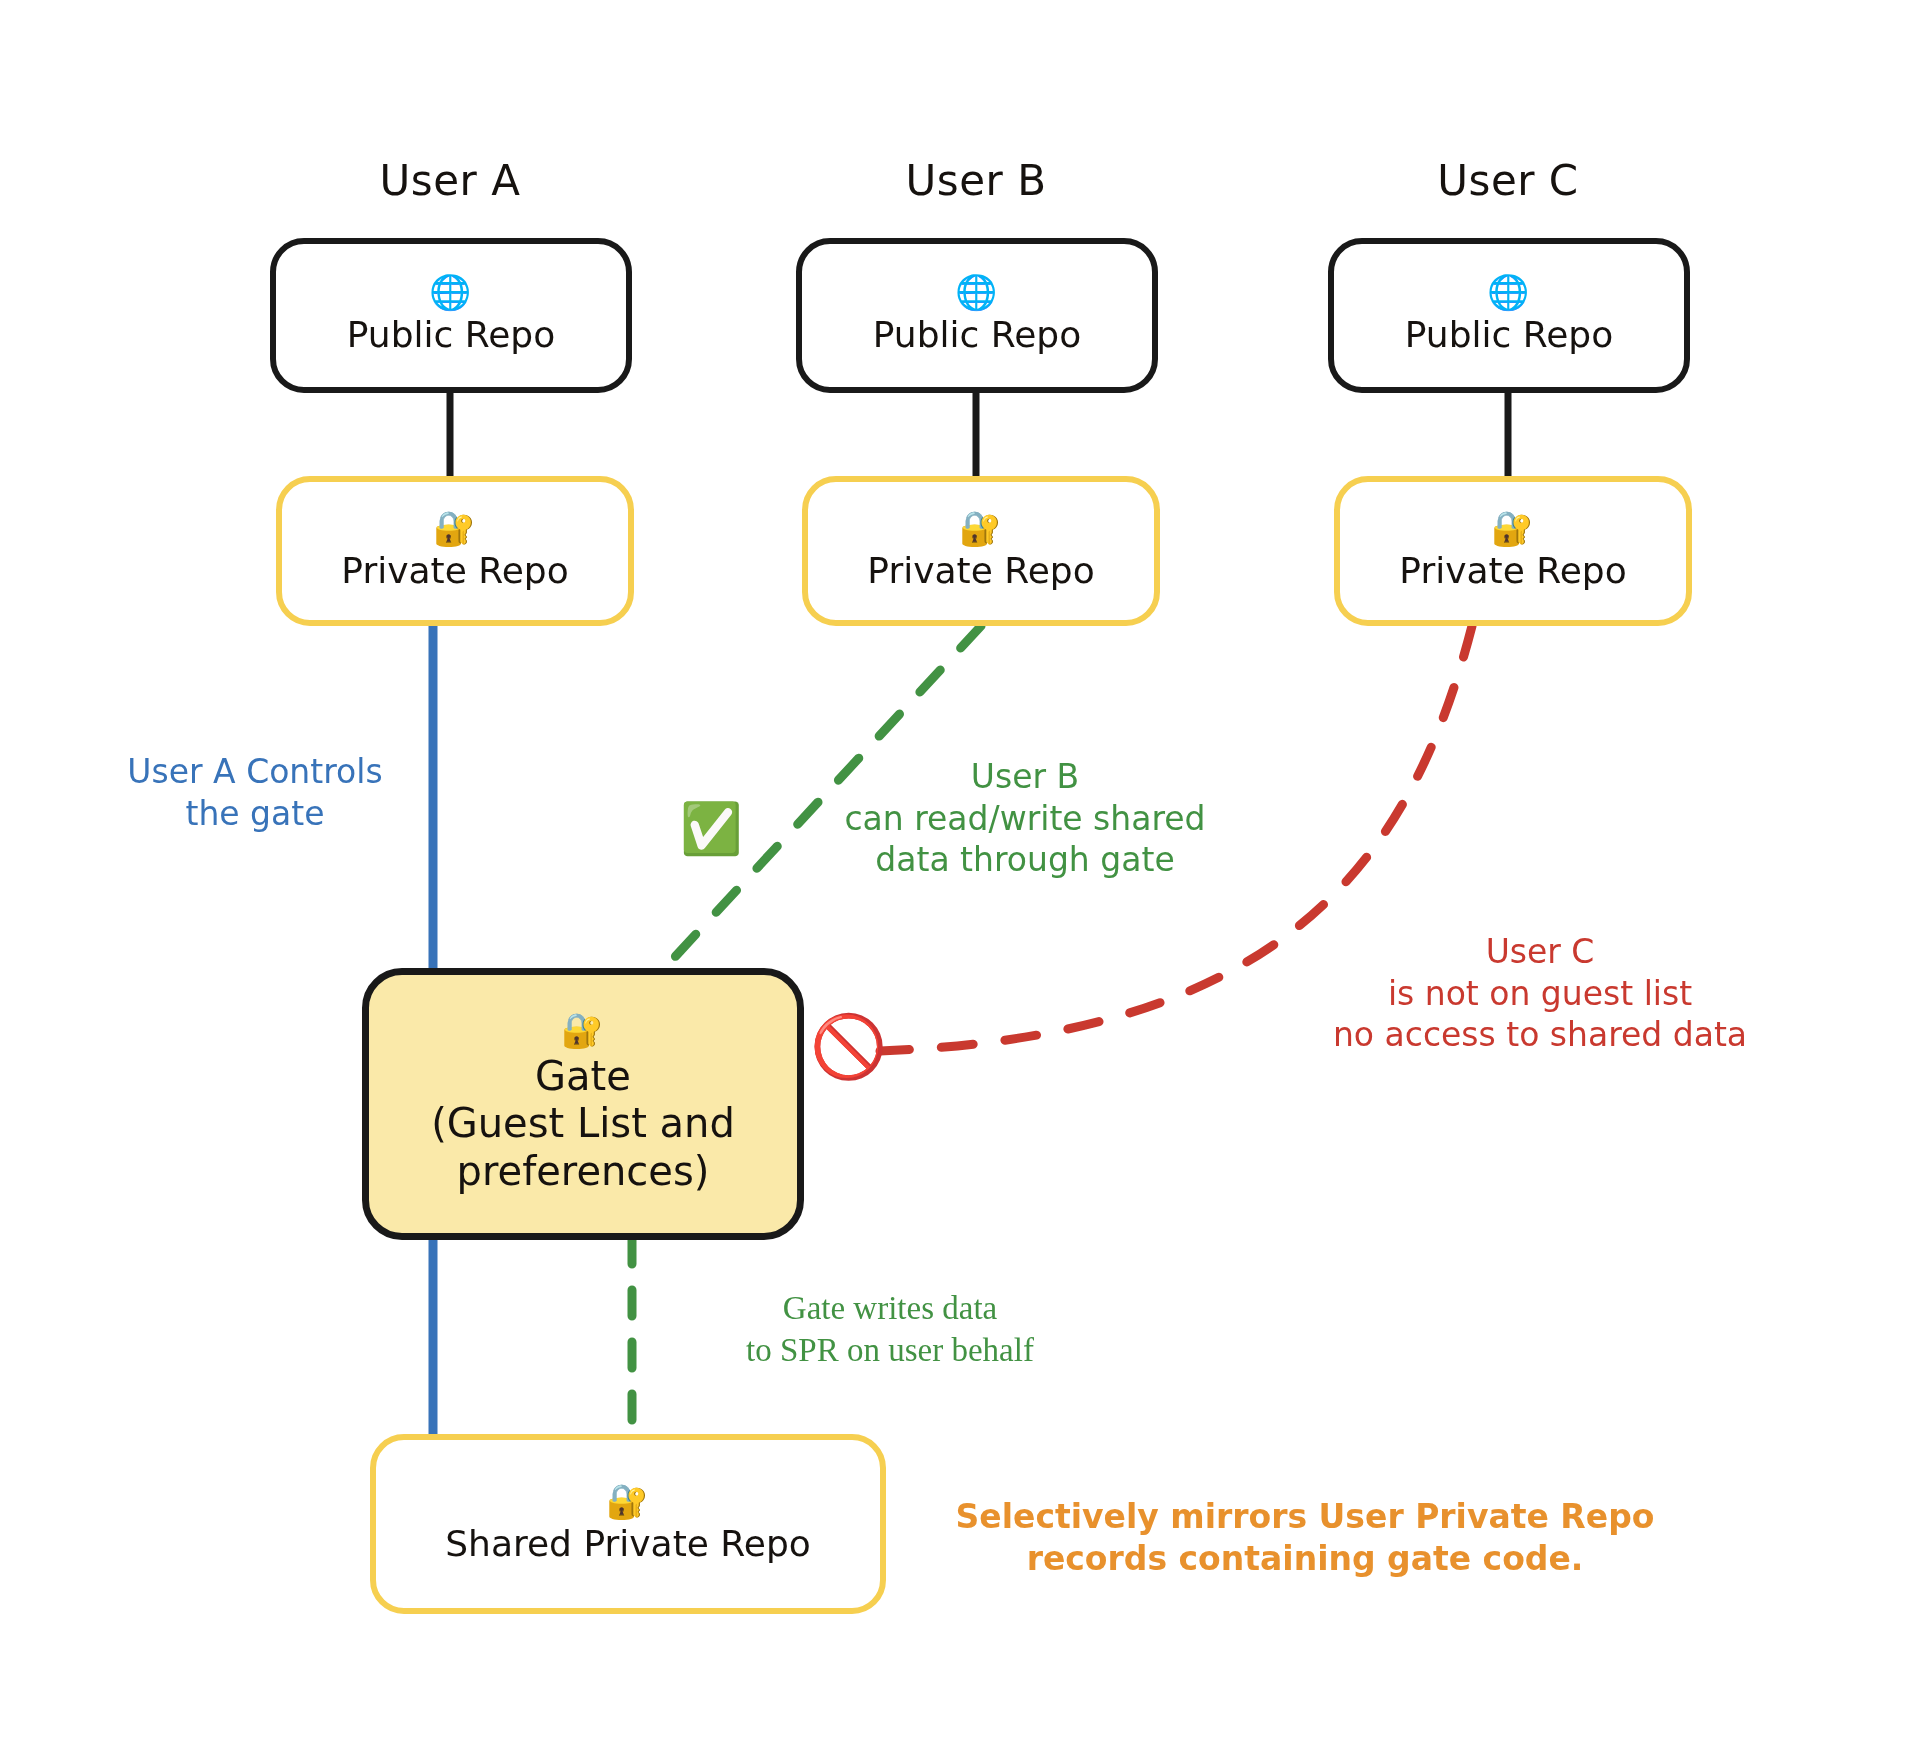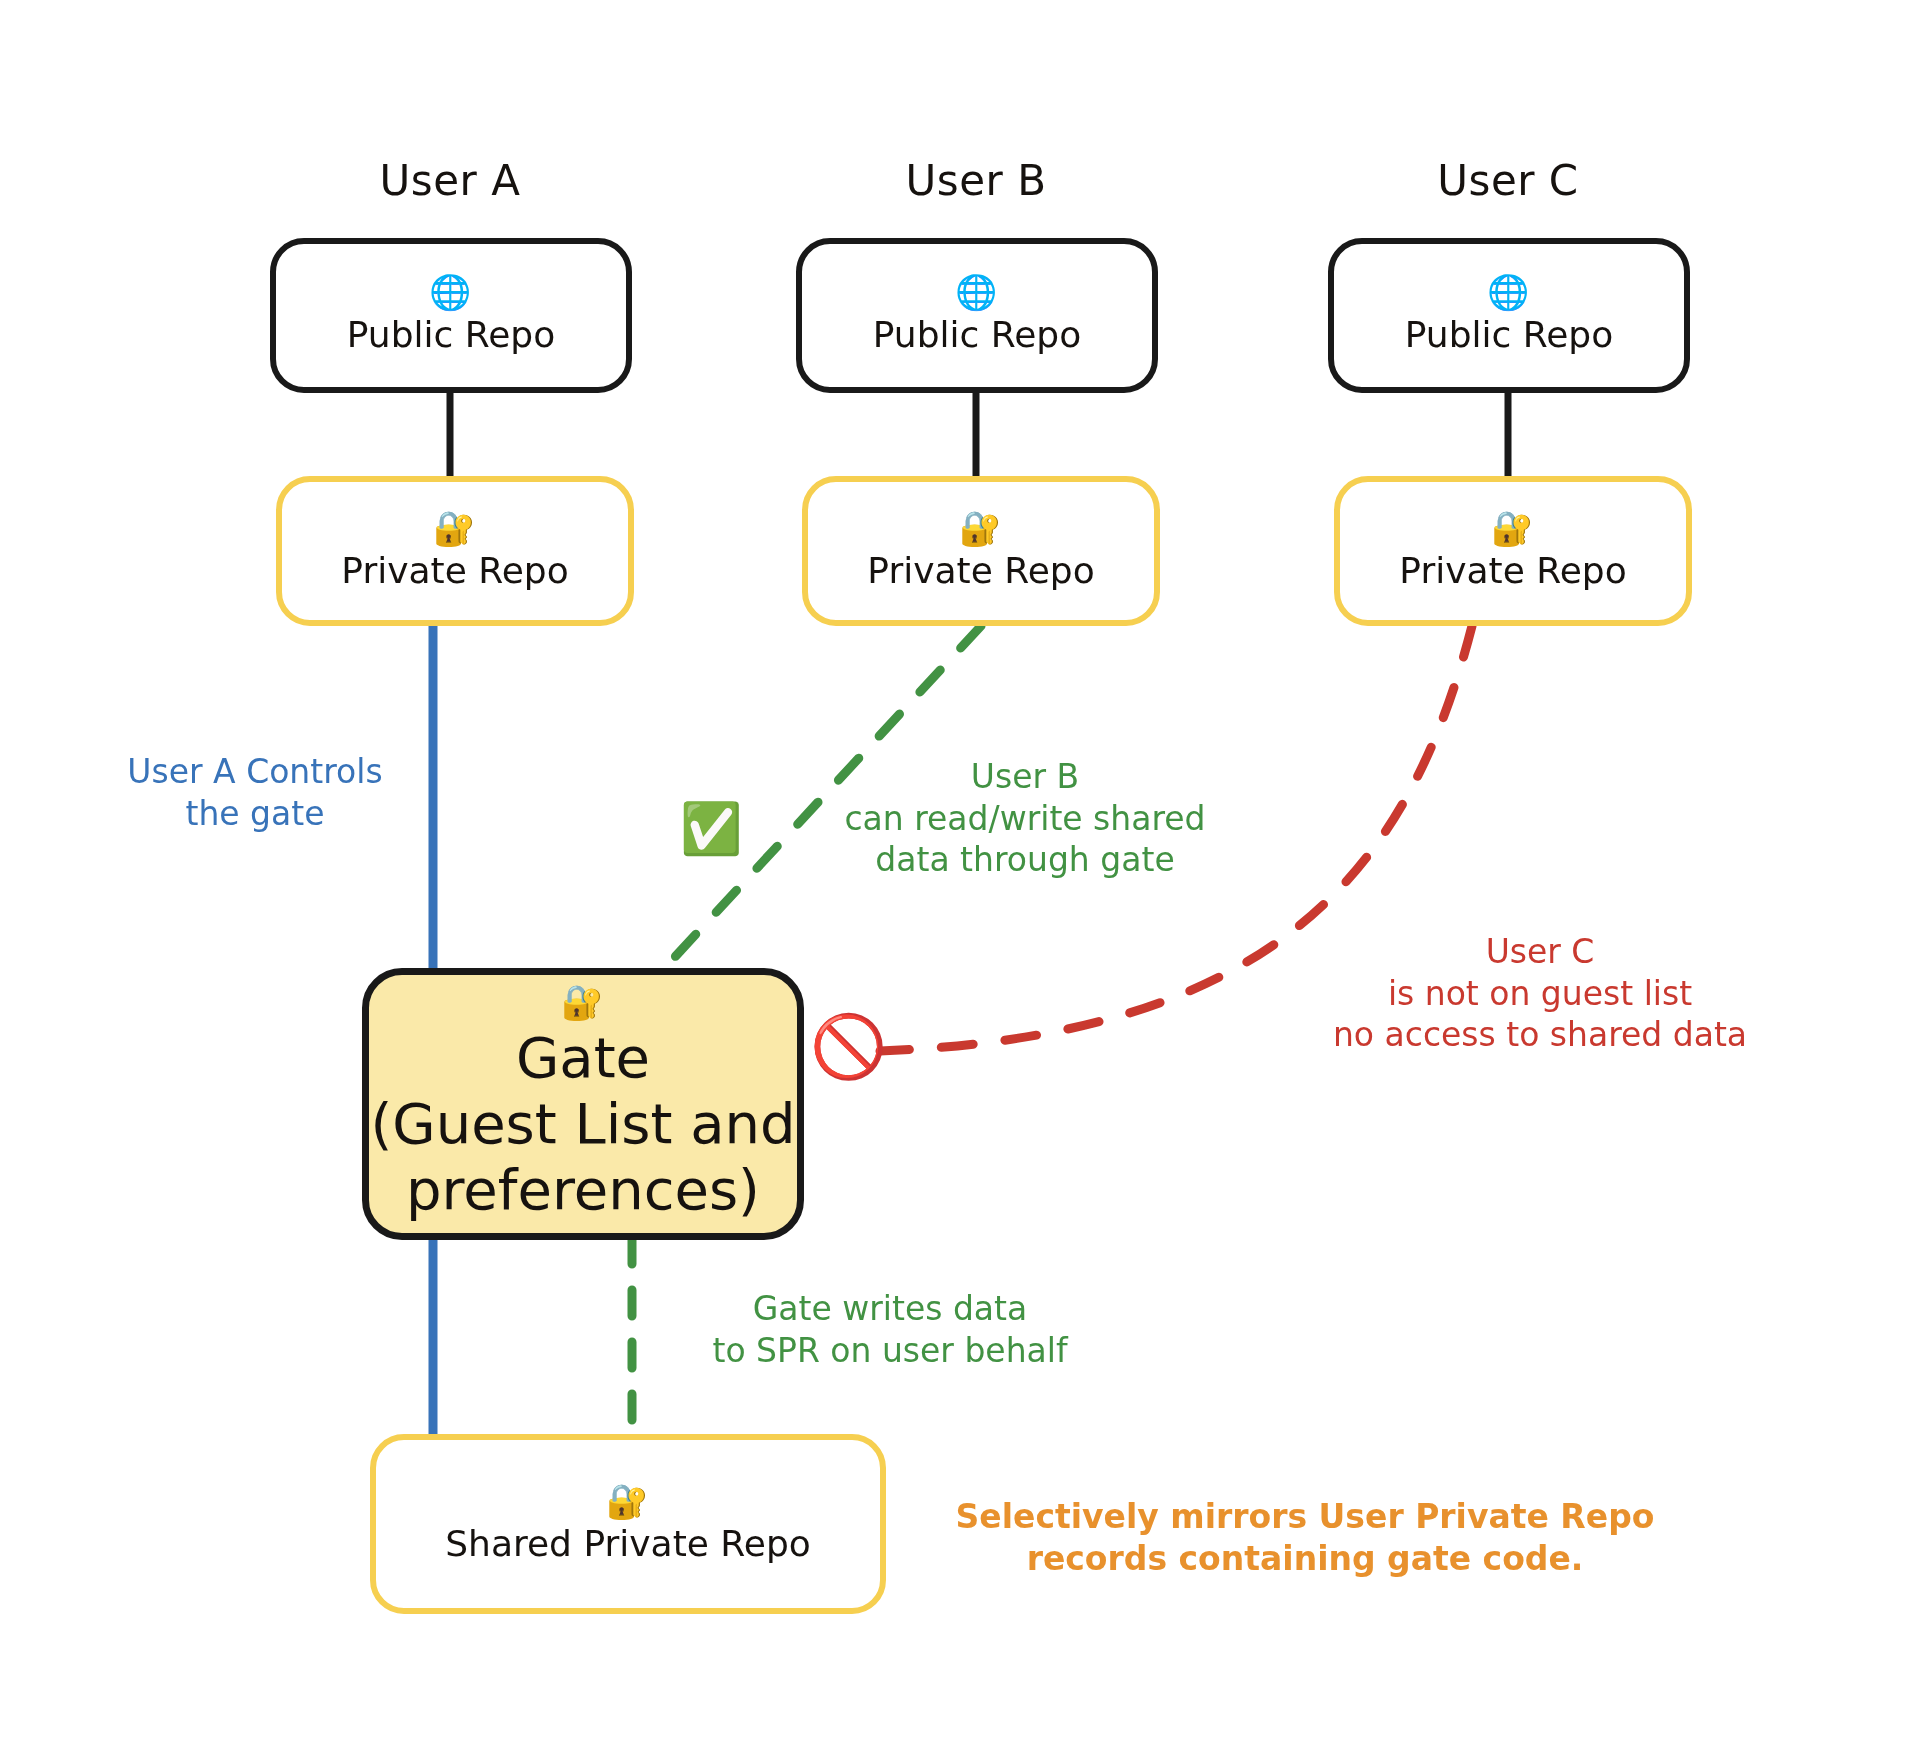--- a/index.html
+++ b/index.html
@@ -74,21 +74,21 @@
   }
   .node.gate {
     border: 7px solid #191919;
     background: #fae9a9;
     border-radius: 40px;
   }
   .node.shared {
     border: 6px solid #f6cf50;
   }
   .node.gate .node-label {
-    font-size: 56px;
+    font-size: 40px;
     line-height: 1.18;
   }
 
   
   .annot {
     position: absolute;
     font-size: 33px;
     line-height: 1.26;
     white-space: pre-line;
     text-align: center;
@@ -179,19 +179,19 @@
 the gate</div>
 
   <div class="annot green hand" style="left:790px; top:740px; width:470px;">User B
 can read/write shared
 data through gate</div>
 
   <div class="annot red hand" style="left:1260px; top:915px; width:560px;">User C
 is not on guest list
 no access to shared data</div>
 
-  <div class="annot green hand" style="left:660px; top:1272px; width:460px;">Gate writes data
+  <div class="annot green hand" style="left:660px; top:1272px; width:460px;font-family:Liberation Serif, serif;">Gate writes data
 to SPR on user behalf</div>
 
   <div class="annot orange hand" style="left:915px; top:1480px; width:780px;font-weight:bold;">Selectively mirrors User Private Repo
 records containing gate code.</div>
 
 </div>
 
 </body></html>

